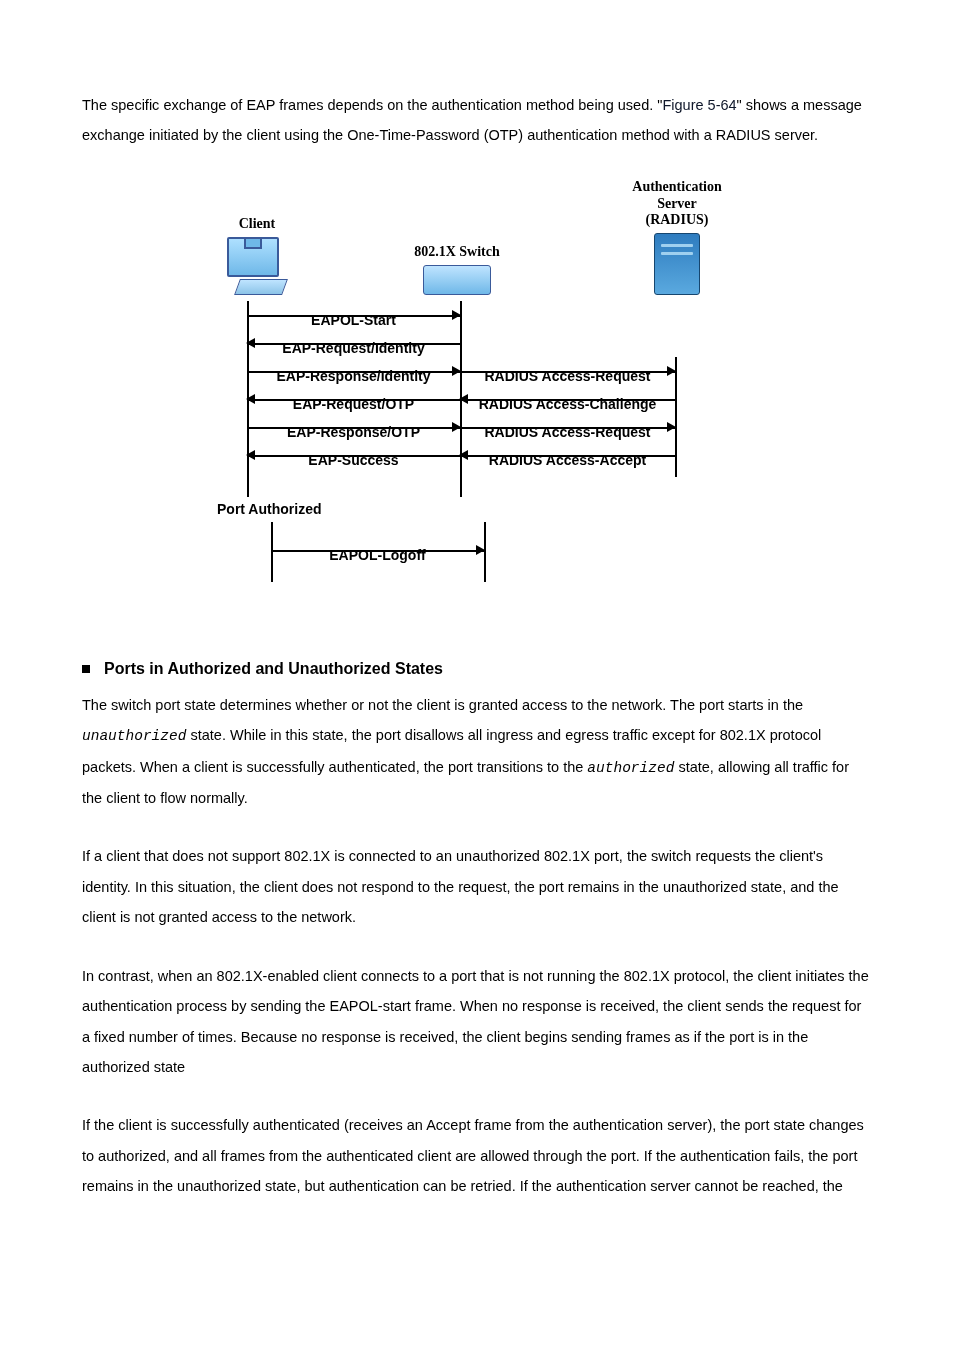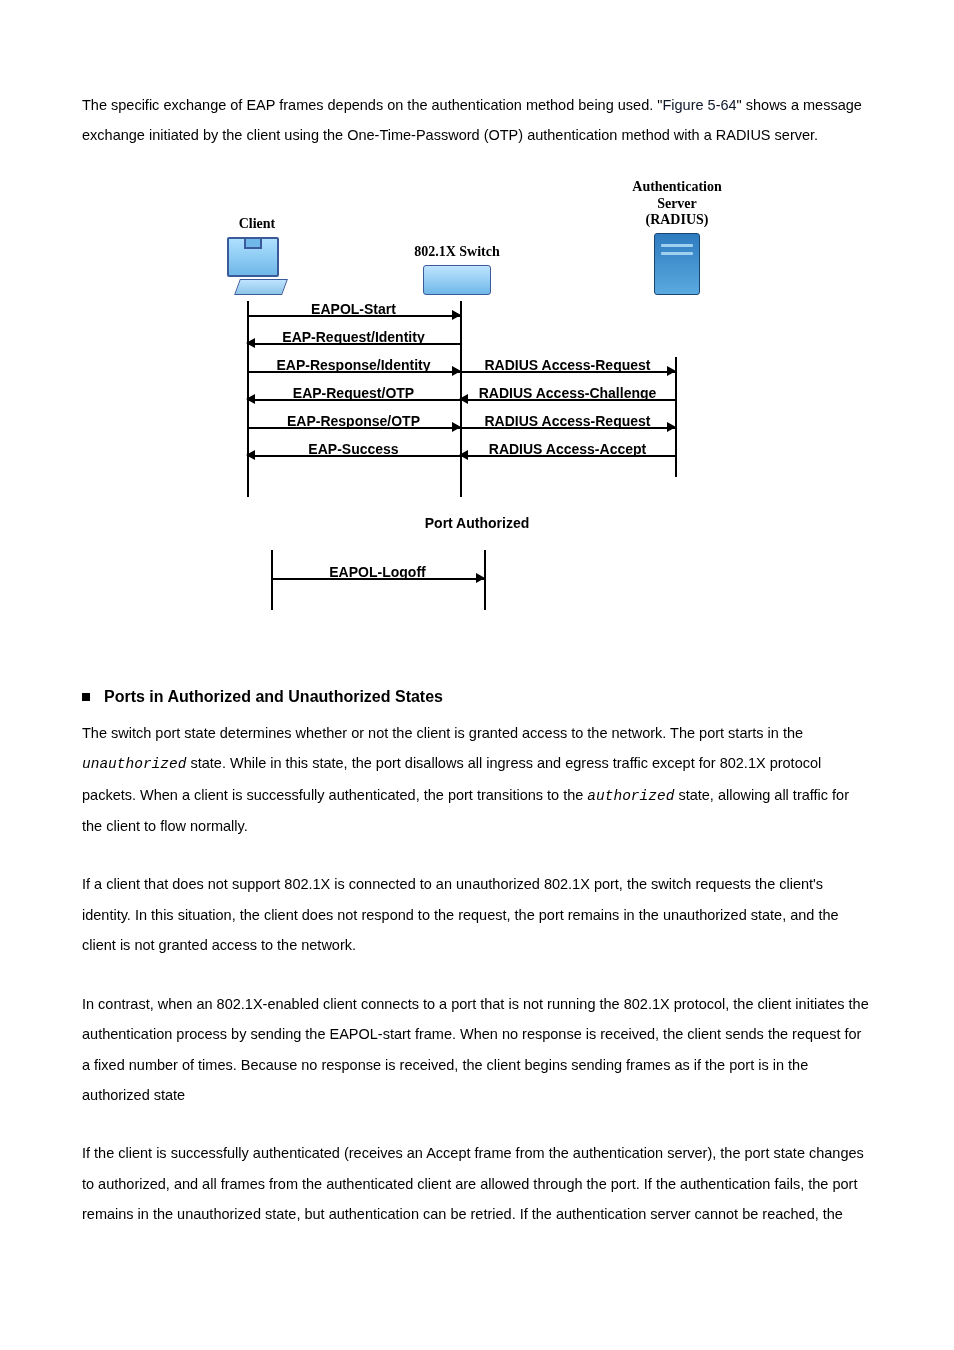--- a/index.html
+++ b/index.html
@@ -47,27 +47,27 @@
   .client-icon{position:relative;width:60px;height:58px;}
   .monitor{width:48px;height:36px;border:2px solid #3a5a9a;background:linear-gradient(#aee0ff,#6fb8e8);border-radius:2px;}
   .monitor:after{content:"";display:block;width:14px;height:8px;background:#6fb8e8;border:2px solid #3a5a9a;border-top:none;margin:0 auto;}
   .keyboard{position:absolute;left:10px;bottom:0;width:46px;height:14px;background:linear-gradient(#bfe4ff,#8cc4e8);border:1.5px solid #3a5a9a;transform:skewX(-20deg);}
 
   .switch-icon{width:66px;height:28px;background:linear-gradient(#bfe4ff,#6fb8e8);border:1.5px solid #3a5a9a;border-radius:3px;}
 
   .server-icon{width:44px;height:60px;background:linear-gradient(#2e7cbf,#5aa9df);border:1.5px solid #16466f;border-radius:3px;position:relative;}
   .server-icon:before{content:"";position:absolute;left:6px;right:6px;top:10px;height:3px;background:#9fd0ef;border-radius:1px;}
   .server-icon:after{content:"";position:absolute;left:6px;right:6px;top:18px;height:3px;background:#9fd0ef;border-radius:1px;}
-  .arrow{position:relative;height:28px;display:flex;align-items:flex-start;justify-content:center;}
+  .arrow{position:relative;height:28px;display:flex;align-items:flex-end;justify-content:center;}
   .arrow .line{position:absolute;left:0;right:0;top:50%;height:1.5px;background:#000;}
   .arrow .head-l{position:absolute;left:-1px;top:50%;transform:translateY(-50%);width:0;height:0;border-right:9px solid #000;border-top:5px solid transparent;border-bottom:5px solid transparent;}
   .arrow .head-r{position:absolute;right:-1px;top:50%;transform:translateY(-50%);width:0;height:0;border-left:9px solid #000;border-top:5px solid transparent;border-bottom:5px solid transparent;}
   .arrow .txt{position:relative;background:transparent;padding:0 4px;white-space:nowrap;}
   .spacer{height:28px;}
-  .state-label{text-align:center;font-weight:bold;margin:18px 0;}
+  .state-label{text-align:left;font-weight:bold;margin:4px 0;}
 
   .vline{position:absolute;width:1.5px;background:#000;}
 </style>
 </head>
 <body>
 
 <div class="page">
 
 
   <p>

